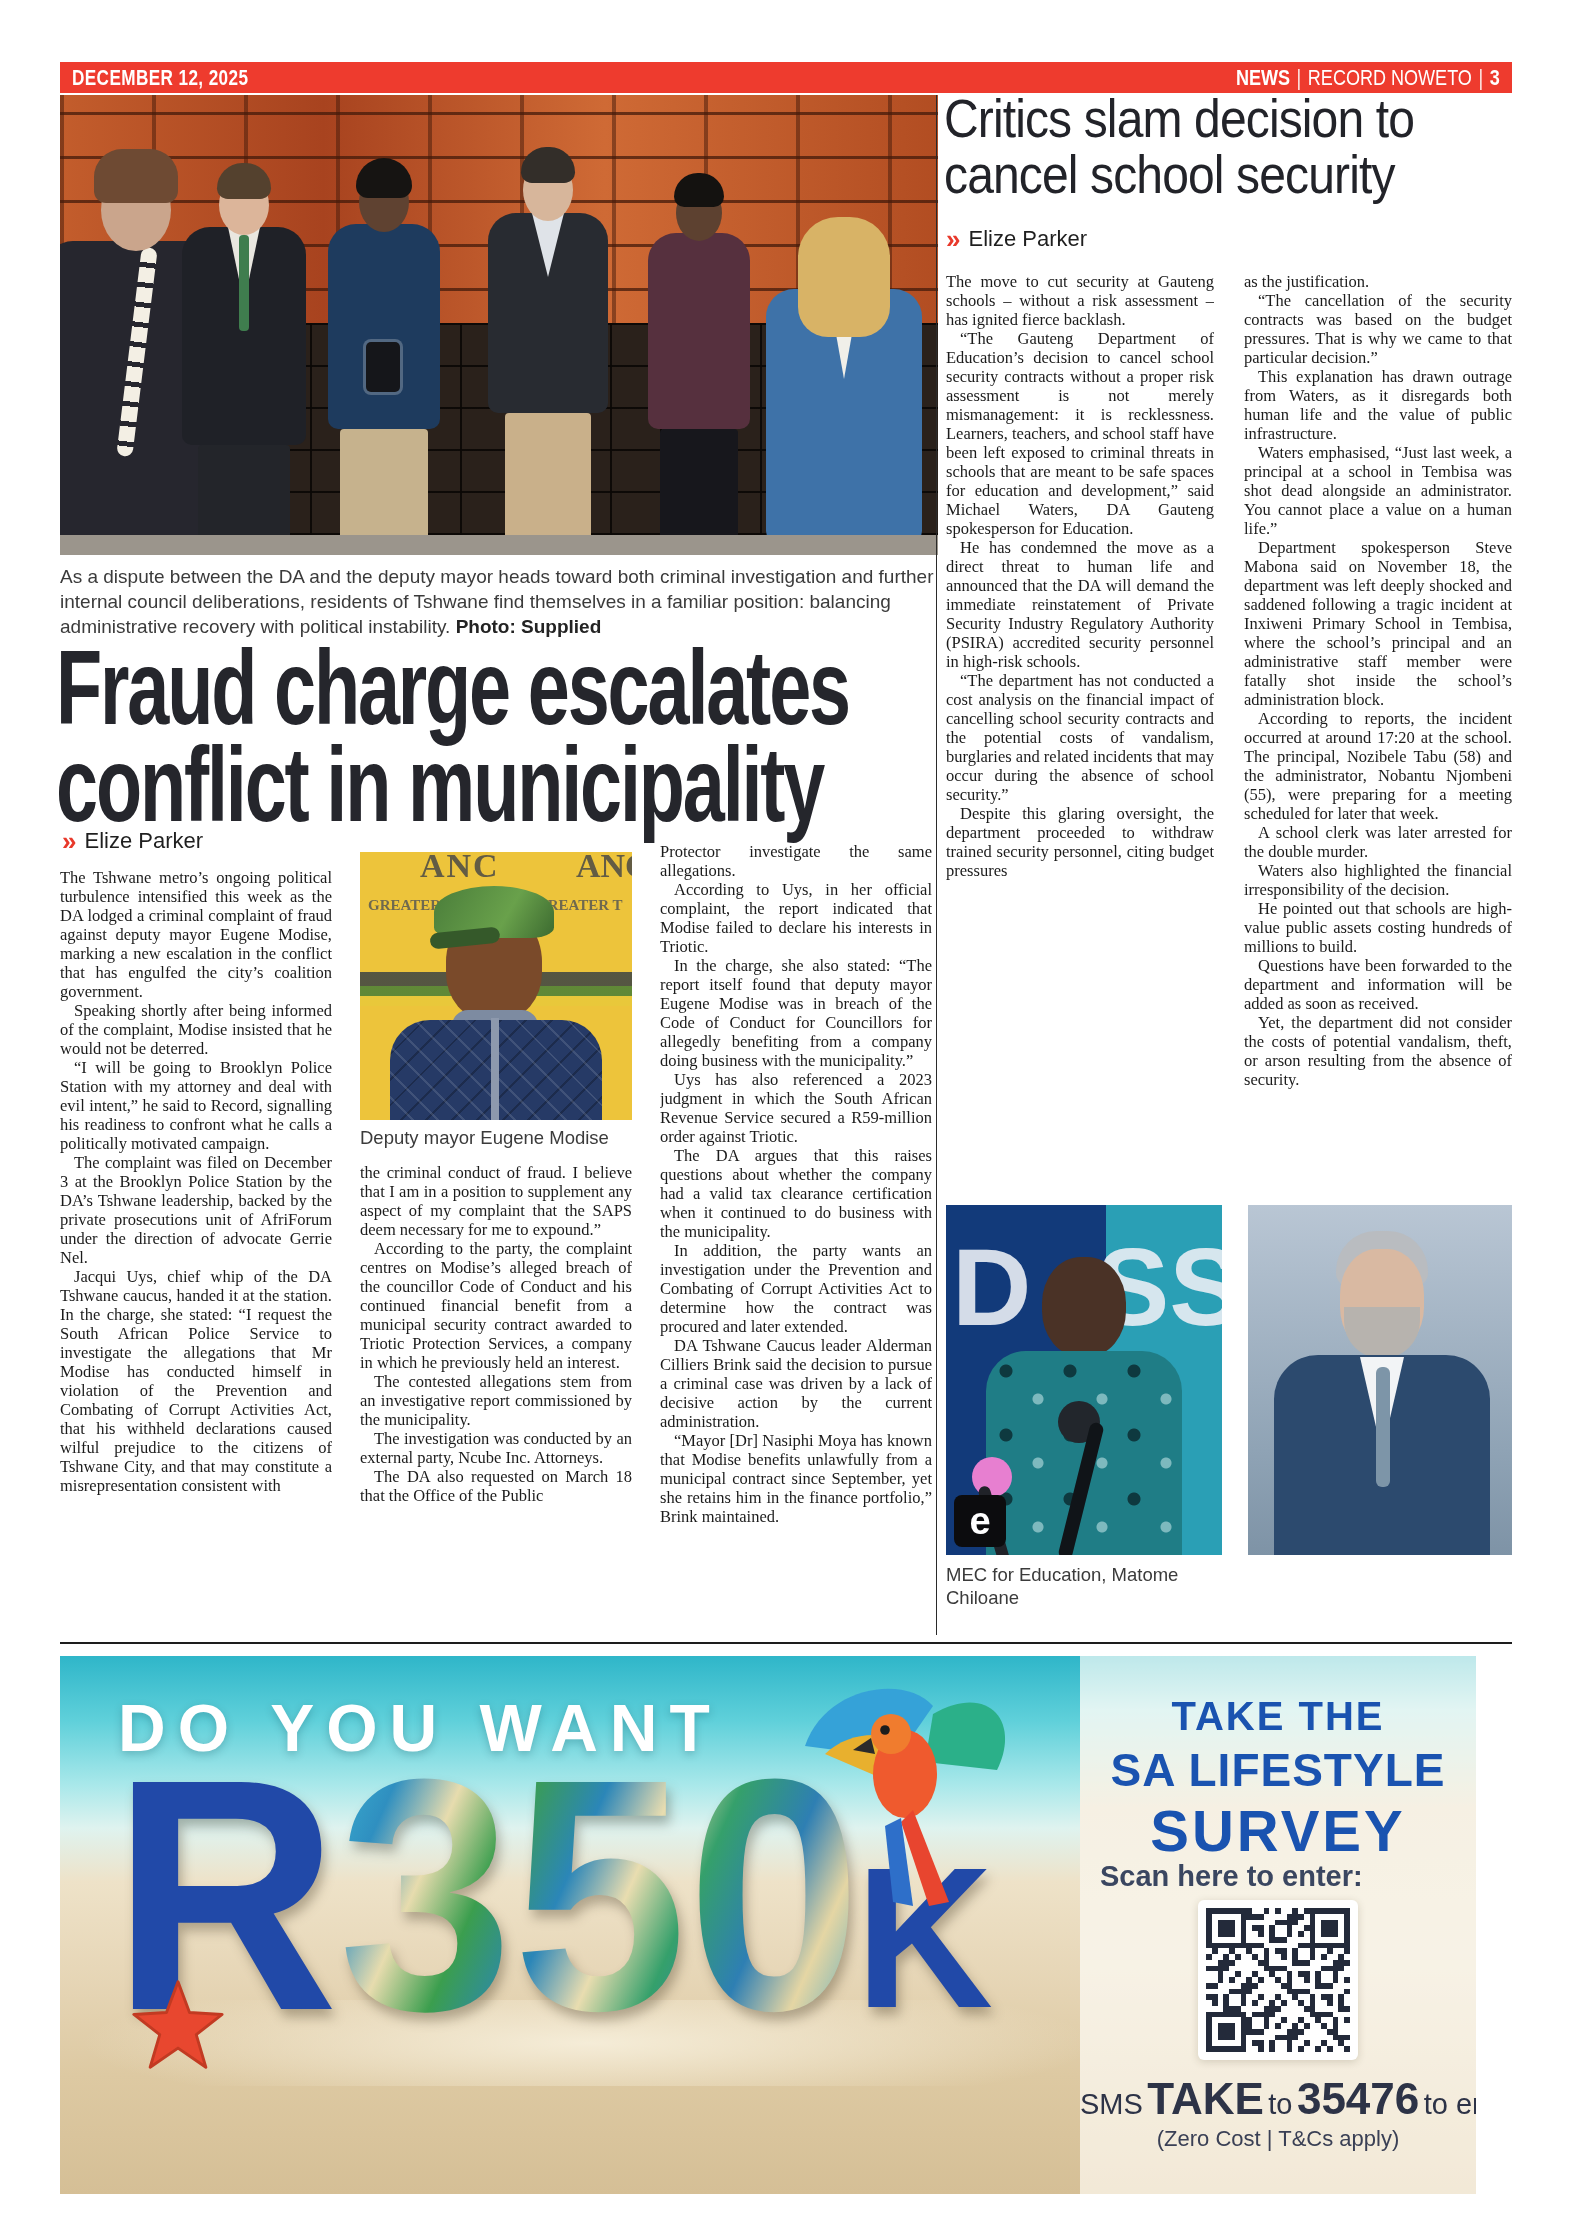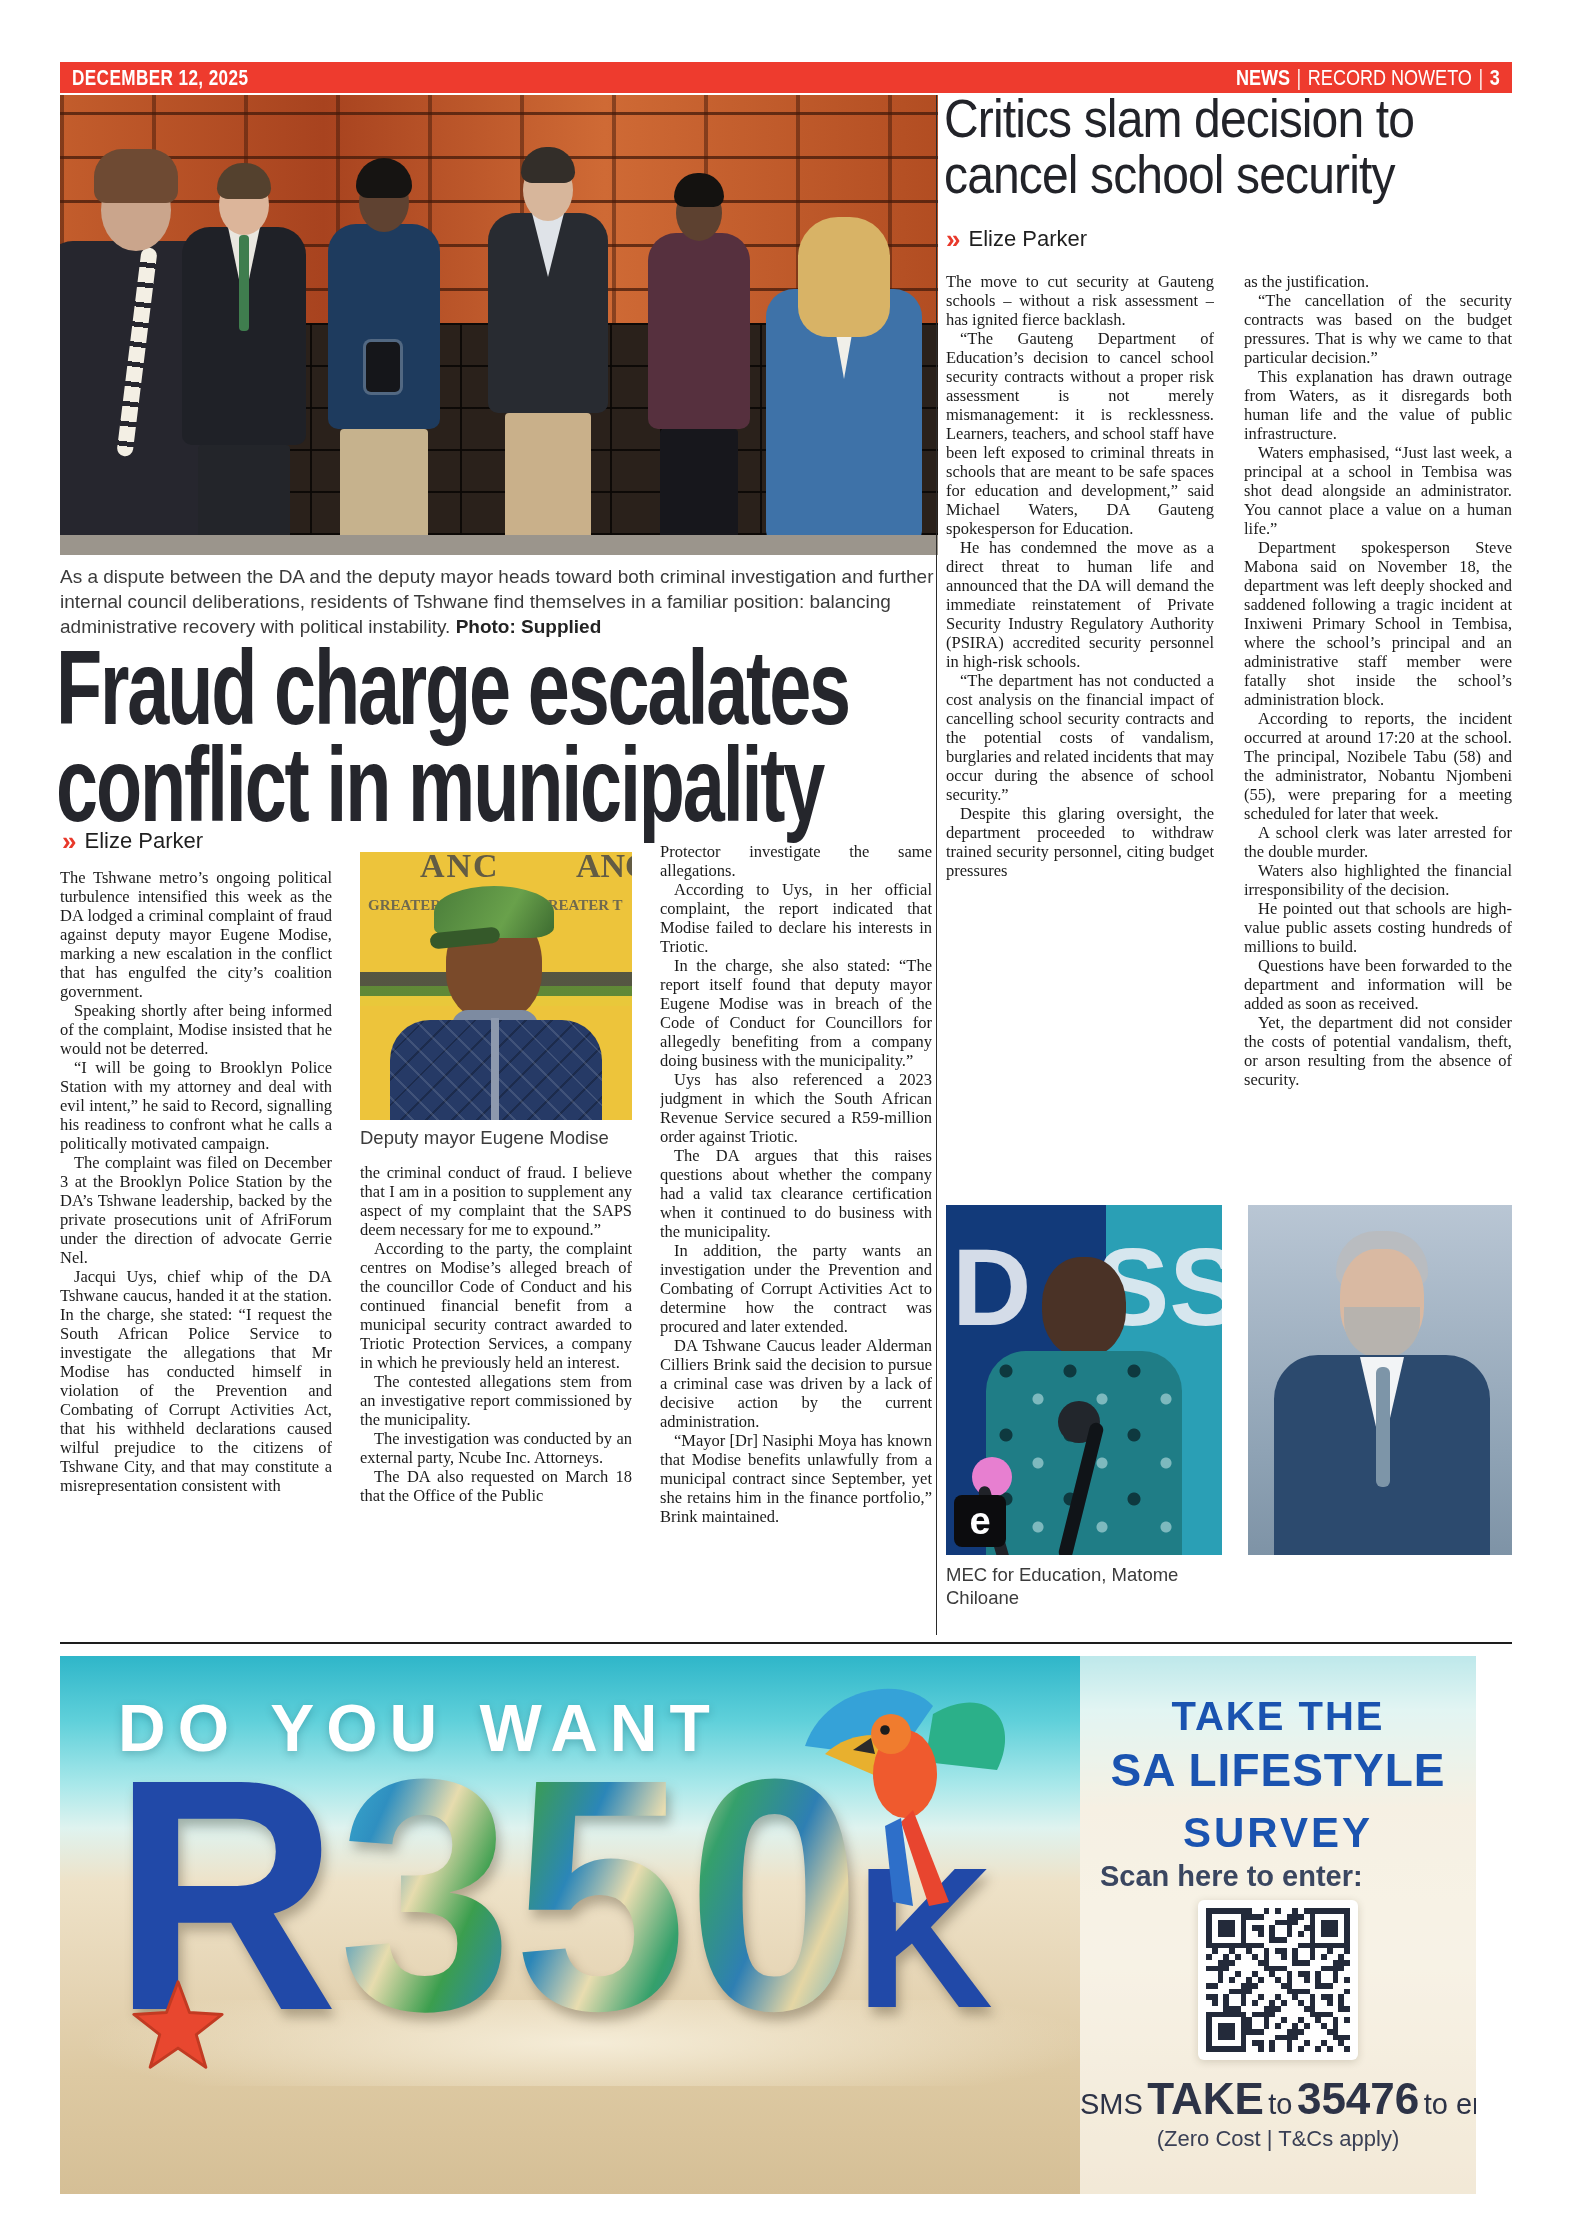--- a/index.html
+++ b/index.html
@@ -187,21 +187,21 @@
   .prize-island{font-size:330px;color:#2f8fc0;
      background:linear-gradient(115deg,#3fb7d4 0%,#2f8fc0 12%,#e7dcae 22%,#3b9e4e 32%,#2b86b8 44%,#e9ddb0 54%,#35a06b 64%,#2e7fb3 76%,#e5d6a4 86%,#37a0c4 100%);
      -webkit-background-clip:text;background-clip:text;-webkit-text-fill-color:transparent;}
   .prize-k{font-size:200px;color:#2149a8;margin-bottom:22px;margin-left:-6px;}
   .starfish{position:absolute;left:70px;top:322px;width:96px;height:96px;}
   .parrot{position:absolute;left:700px;top:14px;width:270px;height:240px;}
 
   .survey-head{position:absolute;right:20px;top:38px;width:356px;text-align:center;color:#1a53b0;font-weight:700;}
   .survey-head .l1{font-size:40px;letter-spacing:2px;}
   .survey-head .l2{font-size:46px;letter-spacing:1px;margin-top:4px;}
-  .survey-head .l3{font-size:42px;letter-spacing:3px;margin-top:12px;}
+  .survey-head .l3{font-size:58px;letter-spacing:3px;margin-top:0;}
   .scan-label{position:absolute;right:20px;top:204px;width:356px;text-align:left;
      font-weight:700;font-size:29px;color:#3a4660;}
   .qr-wrap{position:absolute;right:118px;top:244px;width:160px;height:160px;background:#fff;border-radius:6px;
      padding:8px;box-sizing:border-box;box-shadow:0 2px 8px rgba(60,50,20,.18);}
   .qr{display:grid;grid-template-columns:repeat(25,1fr);grid-template-rows:repeat(25,1fr);width:100%;height:100%;}
   .qr .qm{background:#232a3a;}
   .sms-line{position:absolute;right:4px;top:418px;width:392px;text-align:center;color:#2d3347;white-space:nowrap;}
   .sms-line .s{font-size:29px;font-weight:400;}
   .sms-line .bld{font-size:44px;font-weight:700;letter-spacing:0;}
   .terms{position:absolute;right:20px;top:470px;width:356px;text-align:center;font-size:22px;color:#3a4055;}

